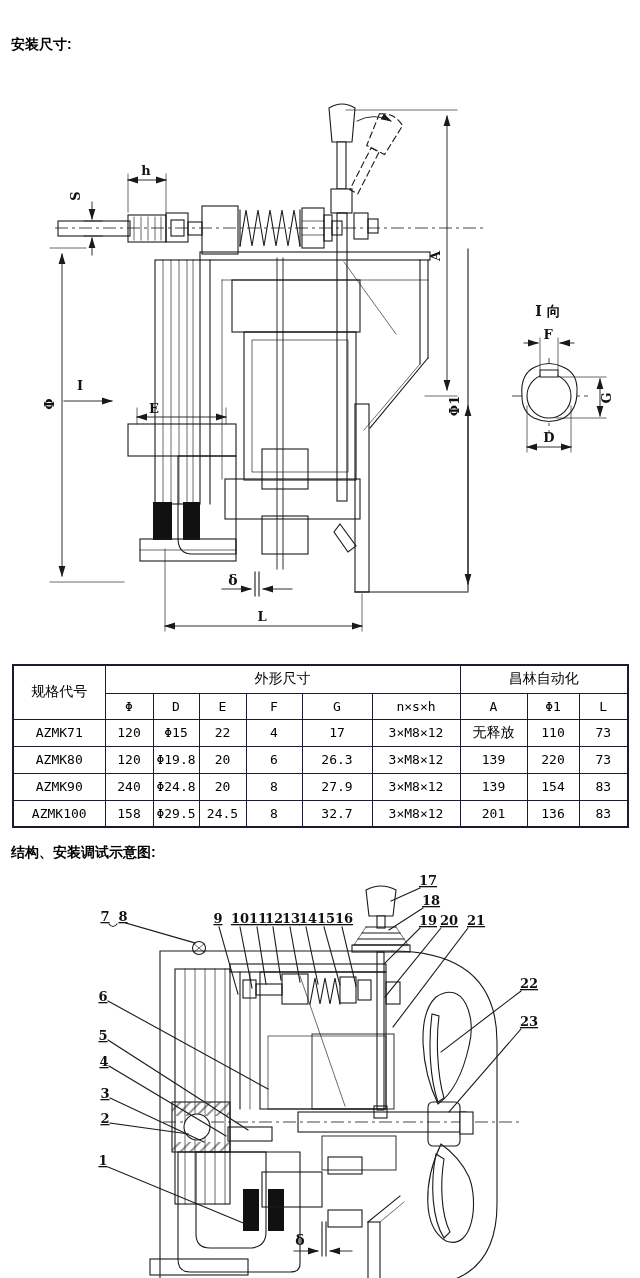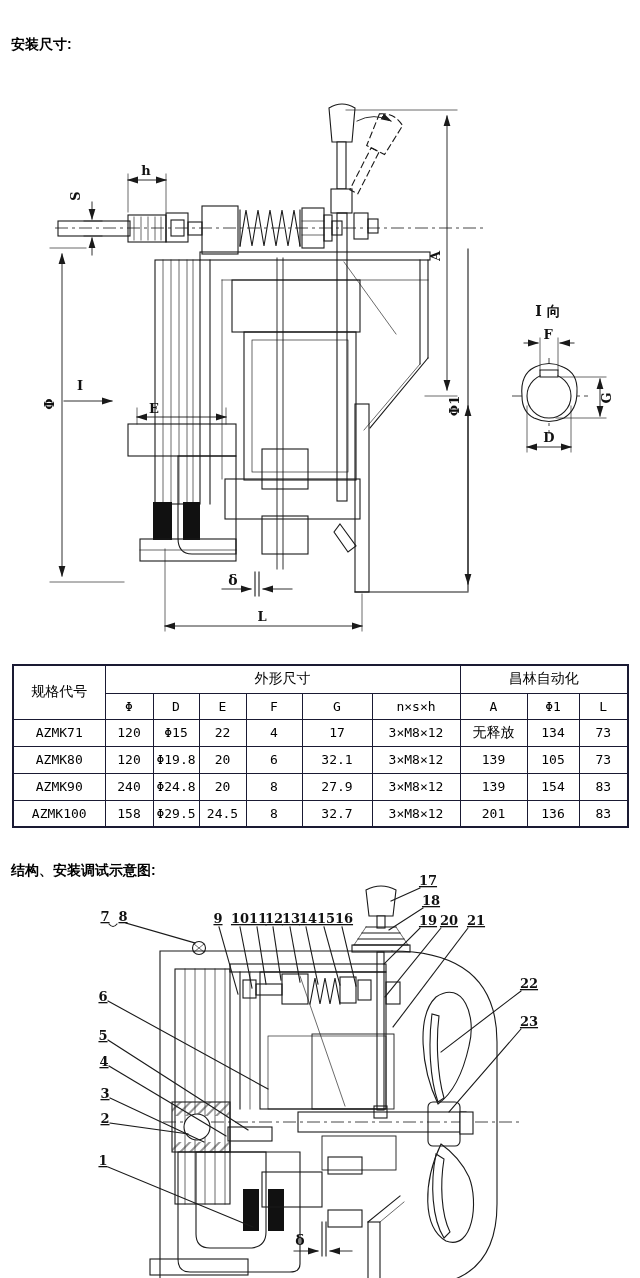--- a/index.html
+++ b/index.html
@@ -243,33 +243,33 @@
     <tbody>
       <tr class="dr">
         <td>AZMK71</td>
         <td>120</td>
         <td>Φ15</td>
         <td>22</td>
         <td>4</td>
         <td>17</td>
         <td>3×M8×12</td>
         <td class="cjk">无释放</td>
-        <td>134</td>
+        <td>110</td>
         <td>73</td>
       </tr>
       <tr class="dr">
         <td>AZMK80</td>
         <td>120</td>
         <td>Φ19.8</td>
         <td>20</td>
         <td>6</td>
-        <td>32.1</td>
+        <td>26.3</td>
         <td>3×M8×12</td>
         <td>139</td>
-        <td>105</td>
+        <td>220</td>
         <td>73</td>
       </tr>
       <tr class="dr">
         <td>AZMK90</td>
         <td>240</td>
         <td>Φ24.8</td>
         <td>20</td>
         <td>8</td>
         <td>27.9</td>
         <td>3×M8×12</td>
@@ -285,21 +285,21 @@
         <td>8</td>
         <td>32.7</td>
         <td>3×M8×12</td>
         <td>201</td>
         <td>136</td>
         <td>83</td>
       </tr>
     </tbody>
   </table>
 
-  <div class="sec-title" style="top:838px;">结构、安装调试示意图:</div>
+  <div class="sec-title" style="top:820px;">结构、安装调试示意图:</div>
 
   <svg style="top:840px;" width="640" height="438" viewBox="0 840 640 438">
 
     <g>
       <path class="ln" d="M160,1262 V927 H392" stroke-width="2.2"></path>
       <path class="ln" d="M392,927 Q497,927 497,1018 V1180 Q497,1262 414,1262 H158" stroke-width="4.5"></path>
       <circle class="ln" cx="199" cy="924" r="6.5"></circle>
       <line class="ln thin" x1="194" y1="920" x2="204" y2="928"></line>
       <line class="ln thin" x1="194" y1="928" x2="204" y2="920"></line>
     </g>

